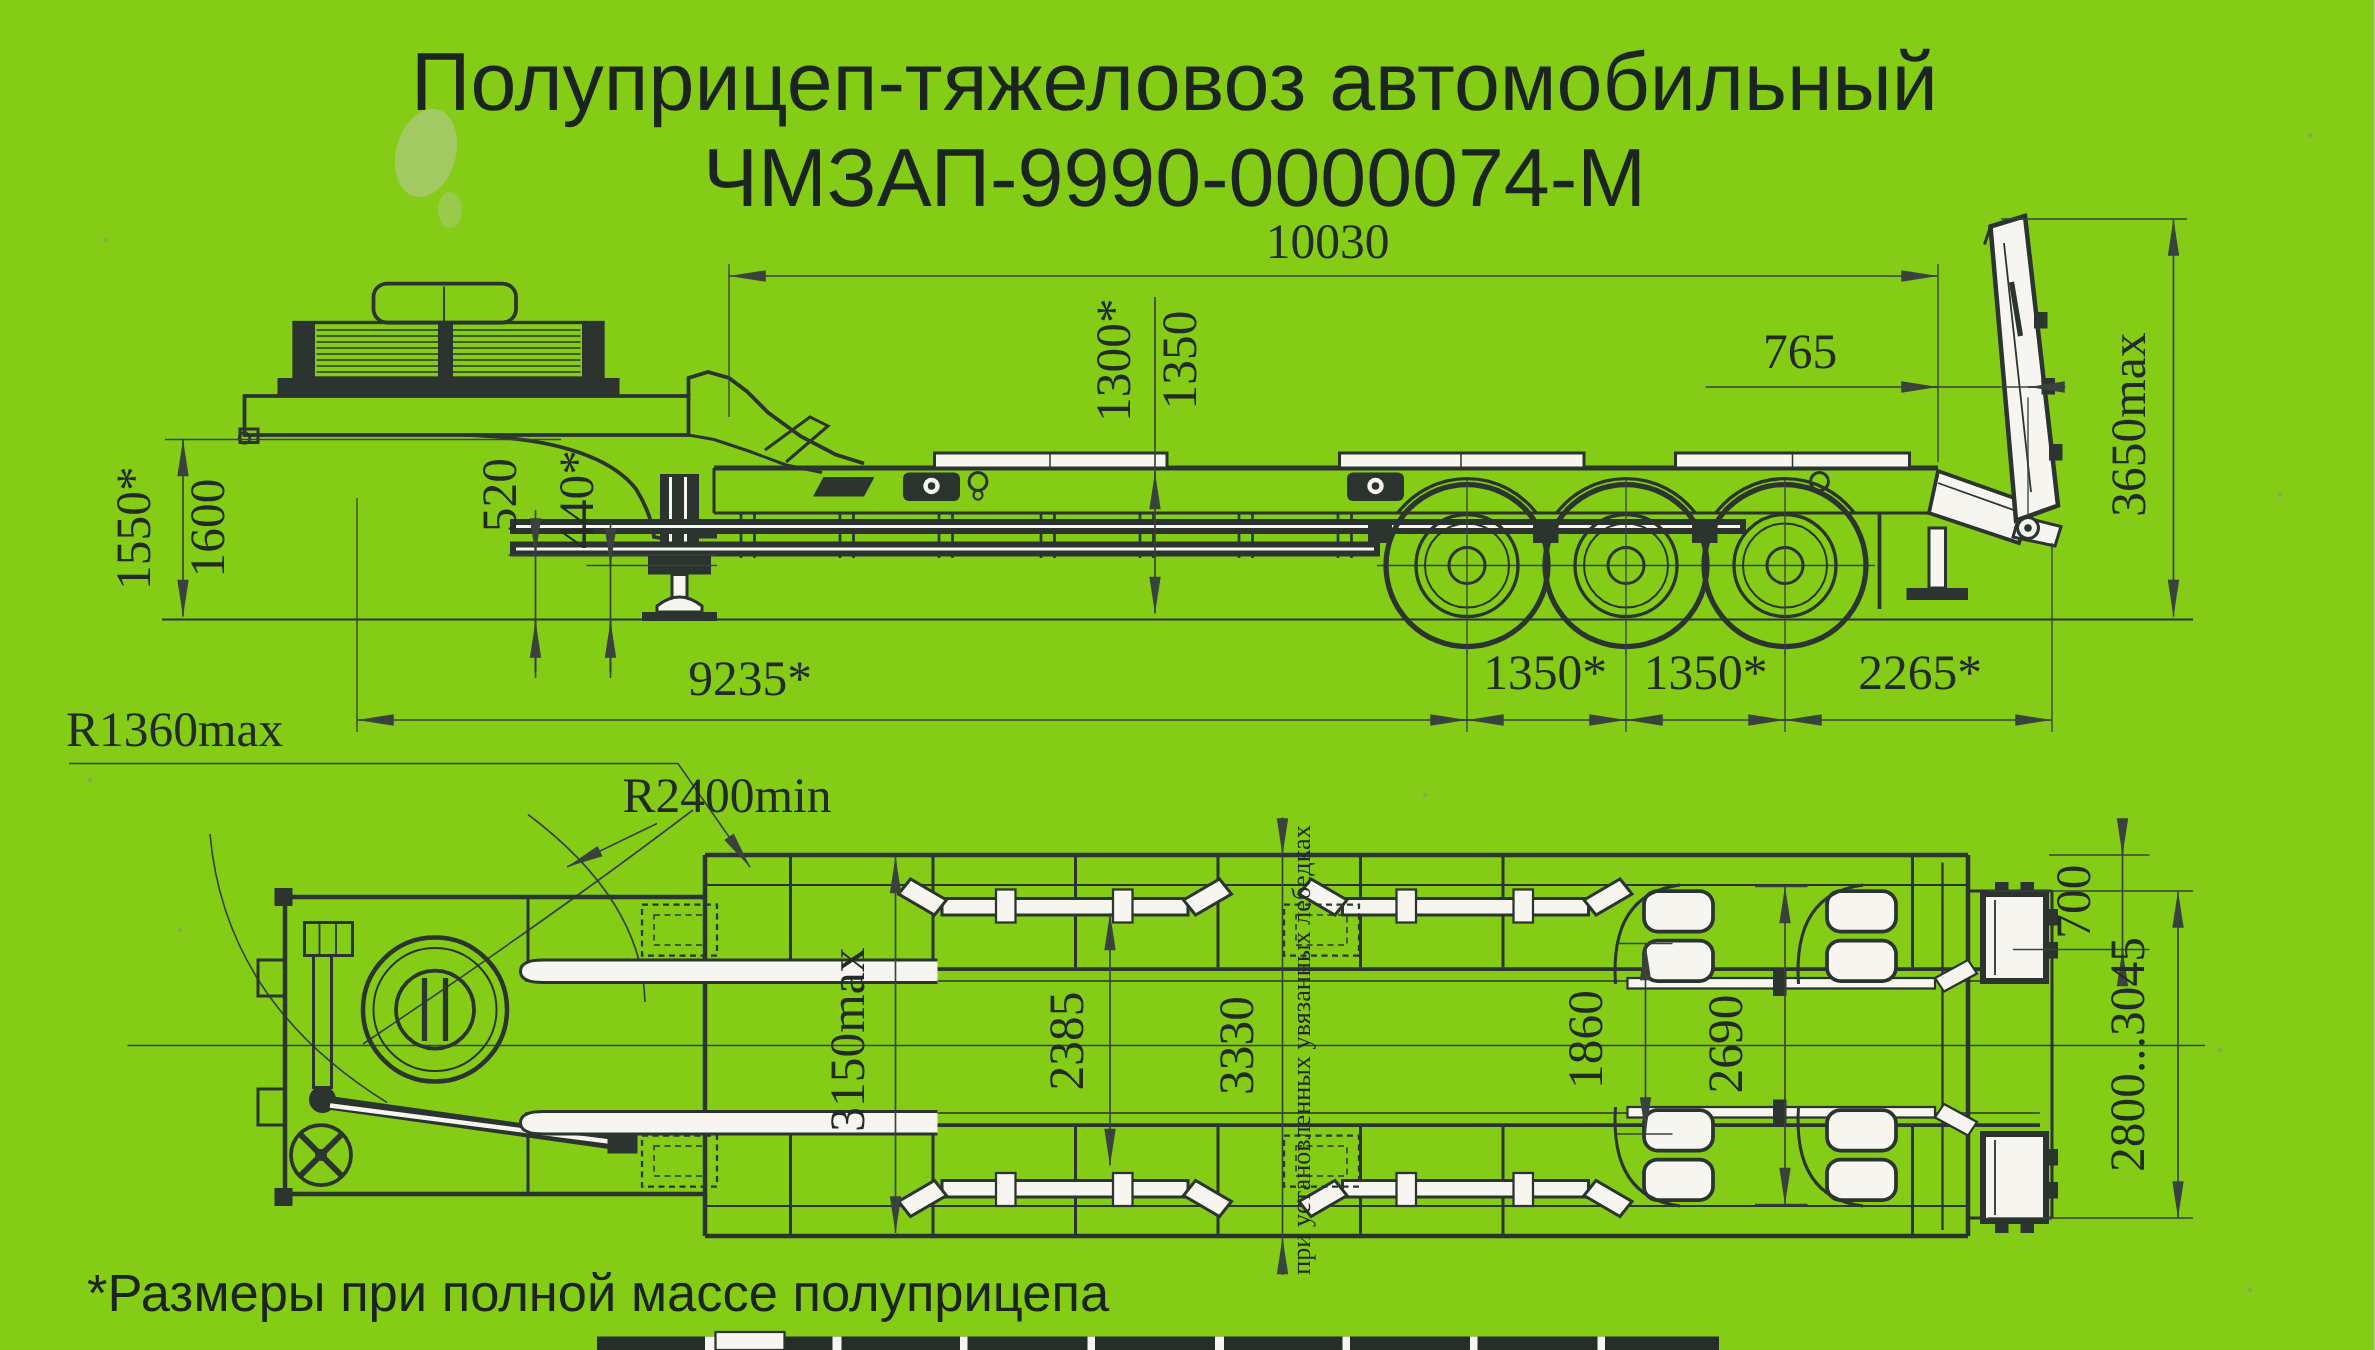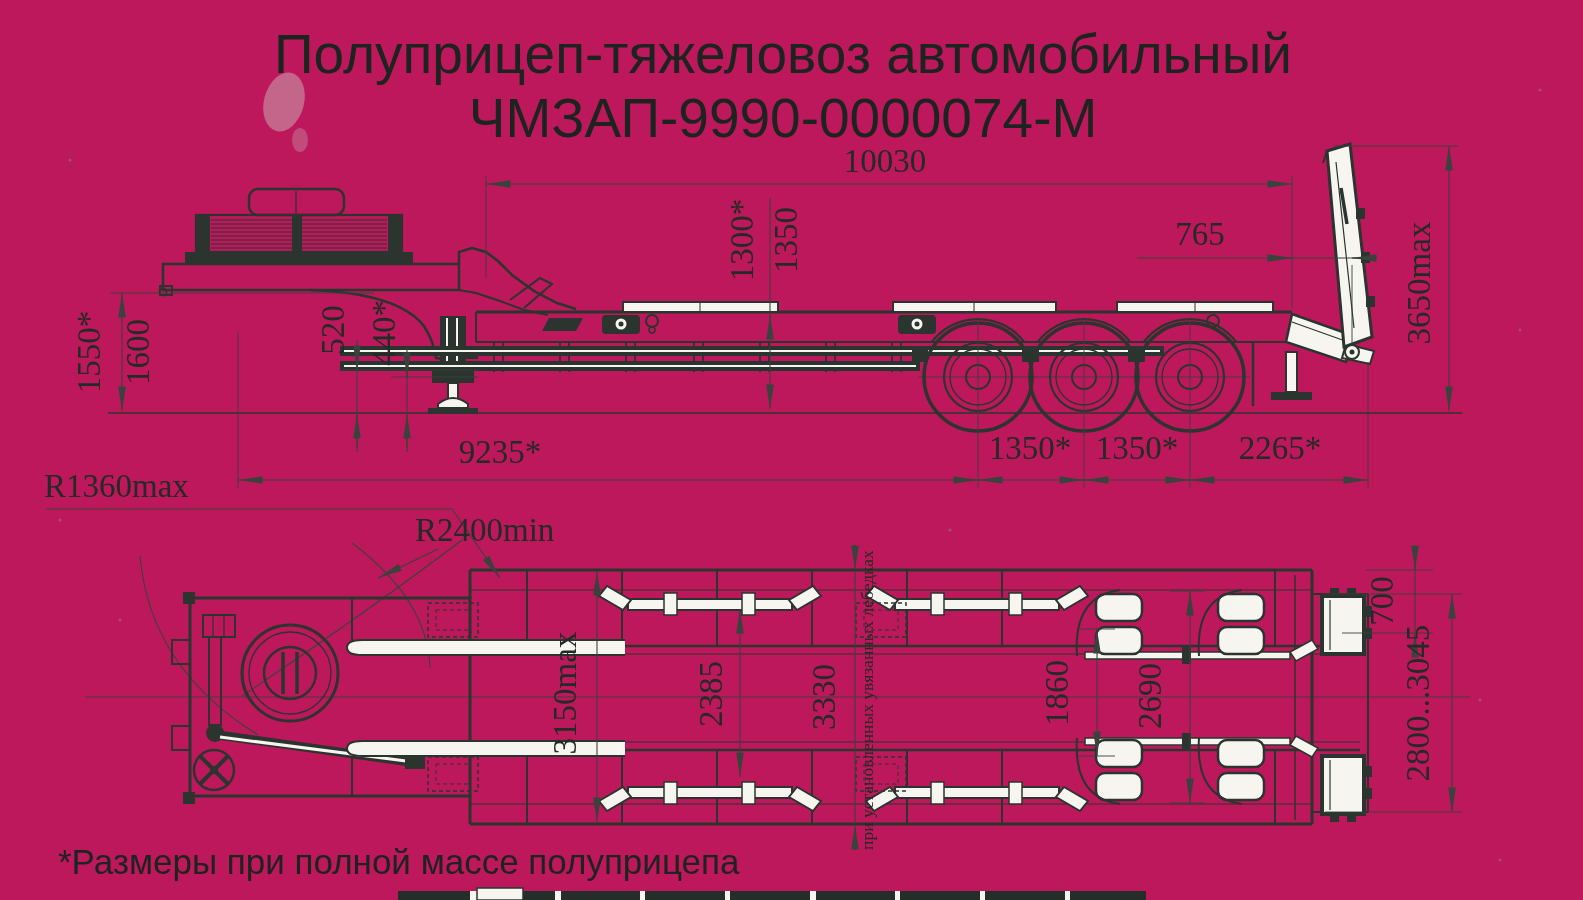--- a/index.html
+++ b/index.html
@@ -1,16 +1,16 @@
 <!DOCTYPE html>
 <html><head>
 <meta charset="utf-8">
 <style>
   html,body{margin:0;padding:0;background:#d9d7d2;}
-  .page{position:relative;width:1583px;height:900px;background:#be185d;overflow:hidden;
+  .page{position:relative;width:1583px;height:900px;background:#84cc16;overflow:hidden;
         font-family:"Liberation Sans",sans-serif;}
   svg{display:block;}
   .title-text{font-family:"Liberation Sans",sans-serif;fill:#1c241f;}
   .foot-text{font-family:"Liberation Sans",sans-serif;fill:#1c241f;}
   .dim{font-family:"Liberation Serif",serif;fill:#222b25;font-size:33px;}
   .dim-sm{font-family:"Liberation Serif",serif;fill:#222b25;font-size:17.5px;}
   .ink{stroke:#2b342e;fill:none;}
   .inkf{fill:#2b342e;stroke:none;}
   .paperf{fill:#f7f5f0;}
   .dimln{stroke:#39423c;fill:none;stroke-width:1.1;}

